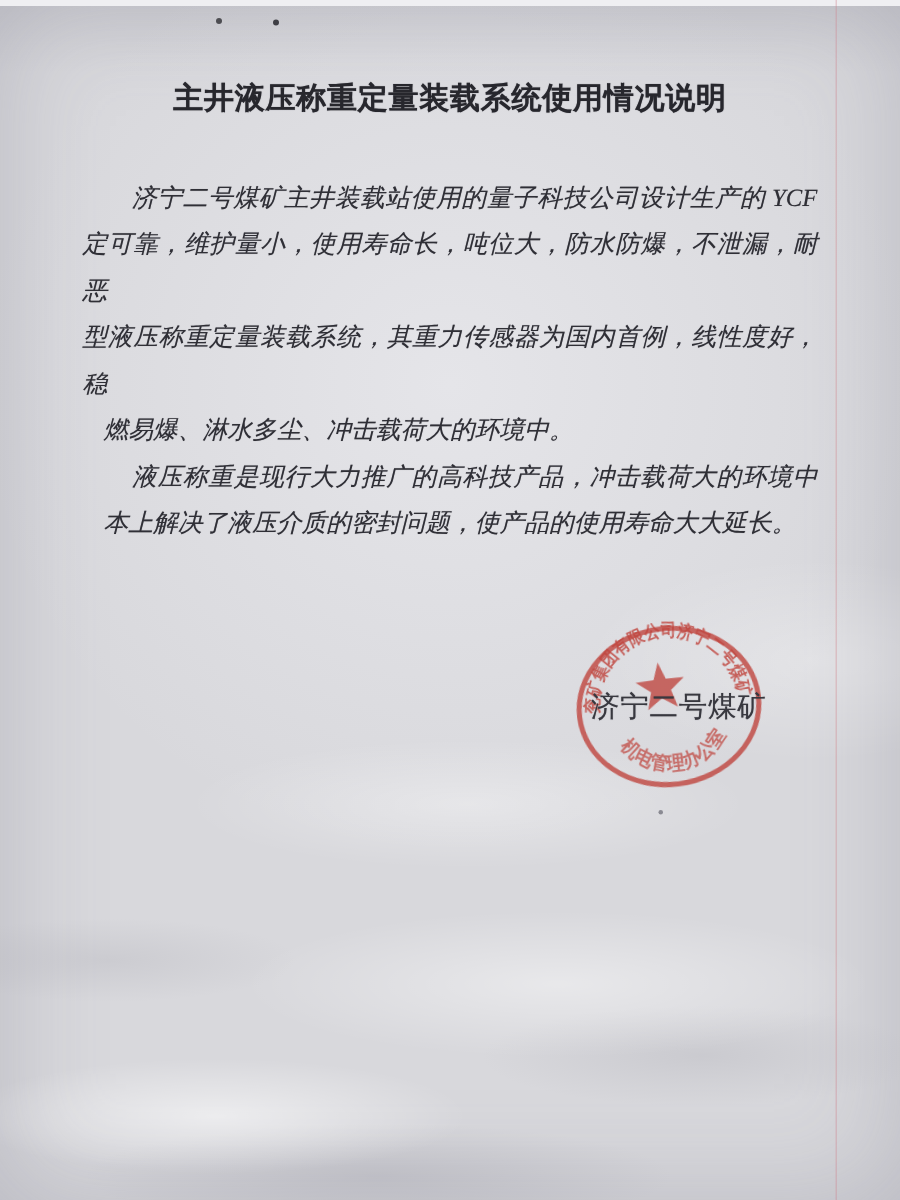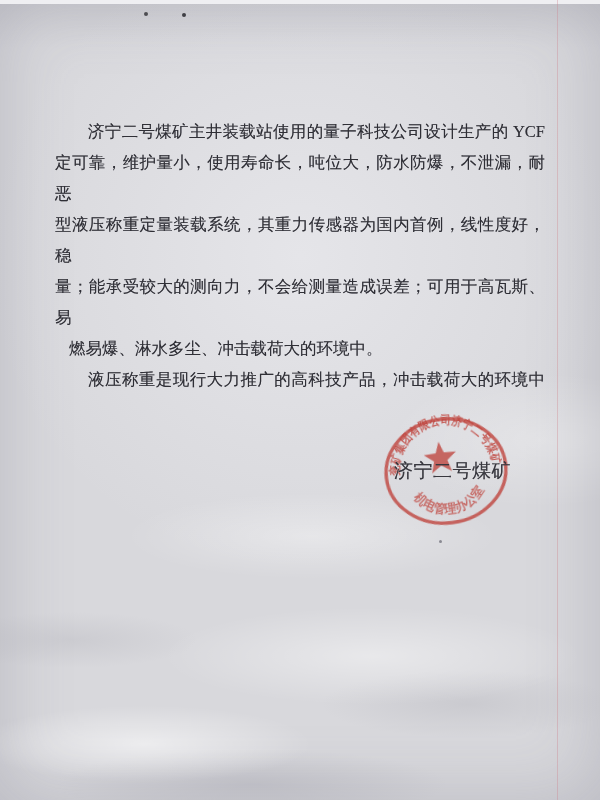--- a/index.html
+++ b/index.html
@@ -35,20 +35,21 @@
   .speck.s3{left:439px;top:540px;width:3px;height:3px;background:#8a8a92;}
   .doc-title{
     position:absolute;left:0;top:52px;width:600px;
     text-align:center;font-size:20px;font-weight:bold;color:#27272d;
     letter-spacing:.5px;text-shadow:0 0 .6px rgba(20,20,30,.55);
   }
   .body-block{
     position:absolute;left:55px;top:116px;width:490px;
     font-size:16.5px;line-height:31px;color:#2f2f36;
     text-shadow:0 0 .5px rgba(25,25,35,.4);
+    font-style:italic;
   }
   .line{text-align:justify;text-align-last:justify;white-space:normal;}
   .line.para-end{text-align-last:left;margin-left:14px;}
   .line.indent{text-indent:33px;}
   .stamp{
     position:absolute;left:371px;top:401px;width:150px;height:140px;
     transform:rotate(-7deg);filter:blur(.45px);opacity:.92;
   }
   .signature{
     position:absolute;left:394px;top:458px;width:220px;
@@ -60,28 +61,29 @@
 <body>
 
 <div class="page">
   <div class="top-strip"></div>
   <div class="creases"></div>
   <div class="margin-line"></div>
   <div class="speck s1"></div>
   <div class="speck s2"></div>
   <div class="speck s3"></div>
 
+  <div class="doc-title">主井液压称重定量装载系统使用情况说明</div>
 
   <div class="body-block">
     <div class="line indent">济宁二号煤矿主井装载站使用的量子科技公司设计生产的 YCF</div>
     <div class="line">定可靠，维护量小，使用寿命长，吨位大，防水防爆，不泄漏，耐恶</div>
     <div class="line">型液压称重定量装载系统，其重力传感器为国内首例，线性度好，稳</div>
-    <div class="line">量；能承受较大的测向力，不会给测量造成误差；可用于高瓦斯、易</div>
     <div class="line para-end">燃易爆、淋水多尘、冲击载荷大的环境中。</div>
     <div class="line indent">液压称重是现行大力推广的高科技产品，冲击载荷大的环境中</div>
+    <div class="line para-end">本上解决了液压介质的密封问题，使产品的使用寿命大大延长。</div>
   </div>
 
   <svg class="stamp" viewBox="0 0 150 140" xmlns="http://www.w3.org/2000/svg">
     <defs>
       <path id="arcTop" d="M 28,70 A 47,47 0 1 1 122,70" fill="none"></path>
       <path id="arcBottom" d="M 39,92 A 42,42 0 0 0 111,92" fill="none"></path>
     </defs>
     <g stroke="none" fill="none">
       <ellipse cx="75" cy="70" rx="60" ry="52" stroke="#bd372f" stroke-width="3.4" opacity="0.8"></ellipse>
       <polygon points="71,40 75.1,51.3 87.2,51.7 77.7,59.2 81,70.8 71,64 61,70.8 64.3,59.2 54.8,51.7 66.9,51.3" fill="#bd372f" opacity="0.78"></polygon>

